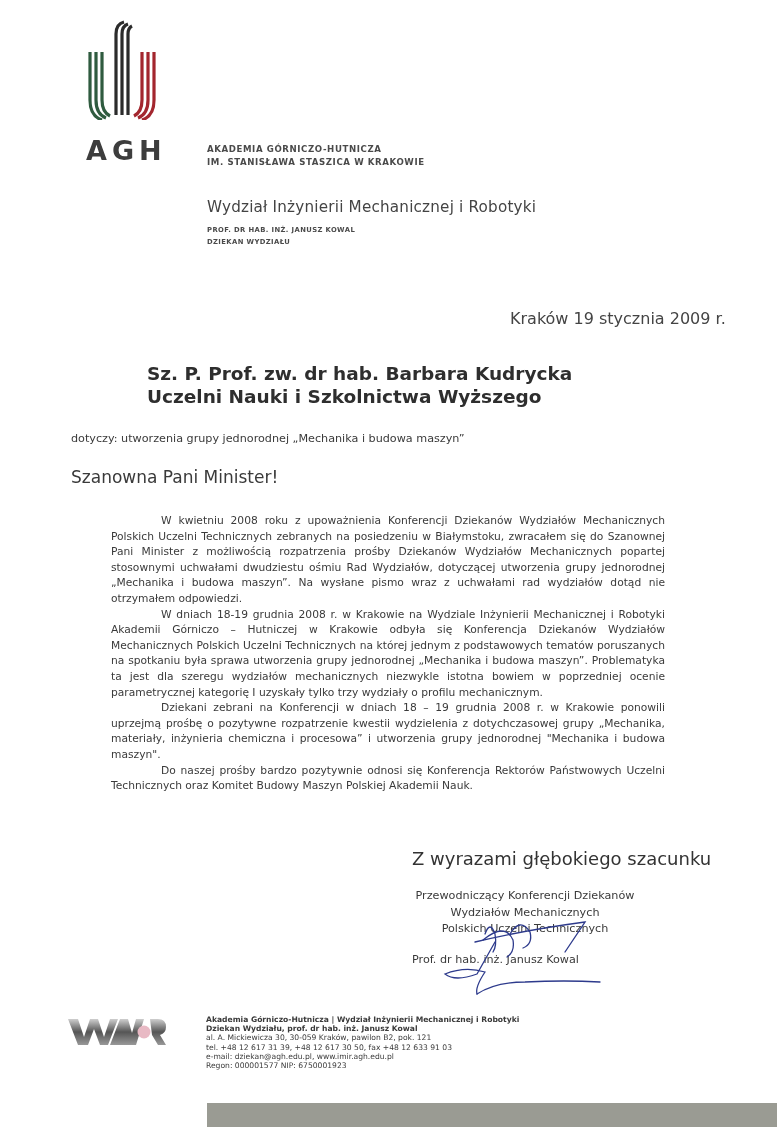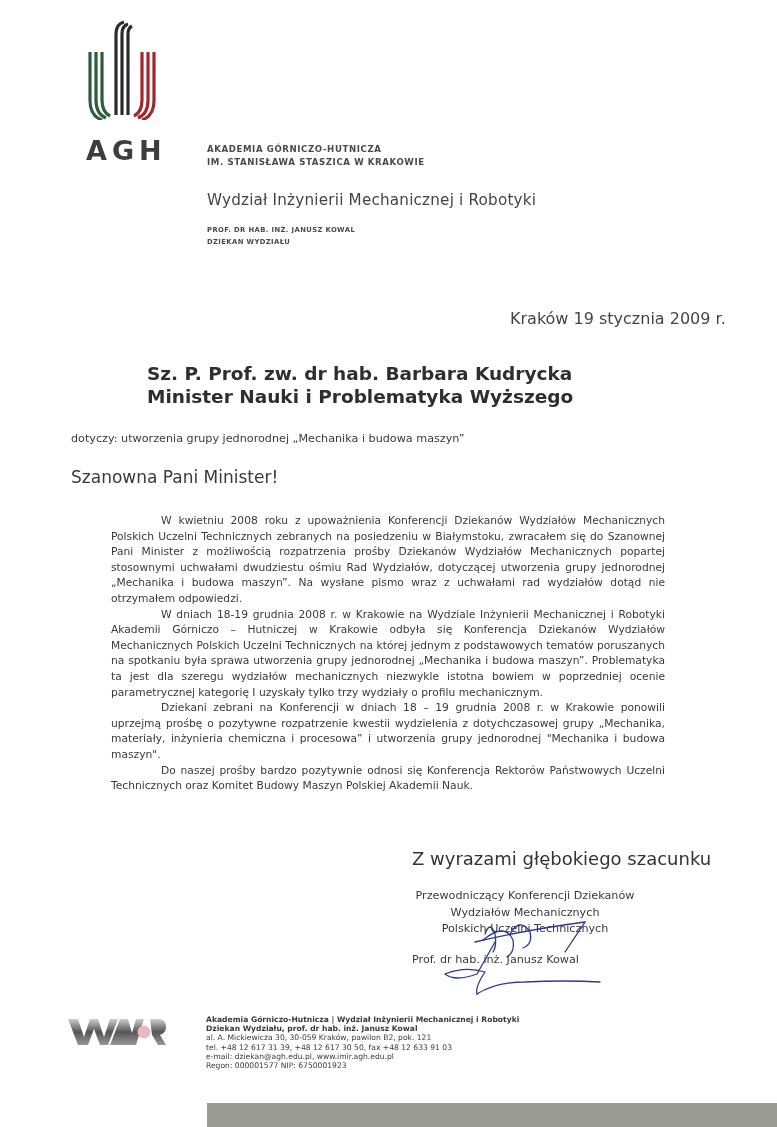--- a/index.html
+++ b/index.html
@@ -5,21 +5,21 @@
   html, body { margin: 0; padding: 0; background: #ffffff; }
   body { width: 777px; height: 1127px; position: relative; overflow: hidden; font-family: "DejaVu Sans", sans-serif; color: #333; }
   .abs { position: absolute; }
 
   
   #agh-logo { left: 86px; top: 20px; width: 80px; height: 100px; }
   #agh-text { left: 86px; top: 135px; font-size: 27px; font-weight: bold; letter-spacing: 5px; color: #3d3d3d; font-family: "DejaVu Sans", sans-serif; }
 
   #uni-name { left: 207px; top: 143px; font-size: 8.6px; font-weight: bold; color: #4a4a4a; line-height: 13px; font-variant: small-caps; letter-spacing: 0.6px; text-transform: uppercase; }
   #uni-name div { font-size: 8.6px; }
-  #faculty { left: 207px; top: 191px; font-size: 15.2px; color: #444; letter-spacing: 0.2px; }
+  #faculty { left: 207px; top: 198px; font-size: 15.2px; color: #444; letter-spacing: 0.2px; }
   #dean { left: 207px; top: 224px; font-size: 6.8px; font-weight: bold; color: #4a4a4a; line-height: 12px; letter-spacing: 0.4px; text-transform: uppercase; }
 
   #date { left: 510px; top: 309px; font-size: 16px; color: #444; }
 
   #addressee { left: 147px; top: 362px; font-size: 18.5px; font-weight: bold; color: #2e2e2e; line-height: 23px; }
 
   #subject { left: 71px; top: 432px; font-size: 11.2px; color: #3a3a3a; }
   #salutation { left: 71px; top: 467px; font-size: 17px; color: #3a3a3a; }
 
   #body { left: 71px; top: 513px; width: 554px; font-size: 10.7px; line-height: 15.6px; color: #3a3a3a; text-align: justify; margin-left: 40px; }
@@ -67,21 +67,21 @@
 
 <div id="dean" class="abs">
   <div>prof. dr hab. inż. Janusz Kowal</div>
   <div>Dziekan Wydziału</div>
 </div>
 
 <div id="date" class="abs">Kraków 19  stycznia 2009 r.</div>
 
 <div id="addressee" class="abs">
   <div>Sz. P. Prof. zw. dr hab. Barbara Kudrycka</div>
-  <div>Minister Nauki i Problematyka Wyższego</div>
+  <div>Uczelni Nauki i Szkolnictwa Wyższego</div>
 </div>
 
 <div id="subject" class="abs">dotyczy: utworzenia grupy jednorodnej „Mechanika i budowa maszyn”</div>
 <div id="salutation" class="abs">Szanowna Pani Minister!</div>
 
 <div id="body" class="abs">
   <p>W kwietniu 2008 roku z upoważnienia Konferencji Dziekanów Wydziałów Mechanicznych Polskich Uczelni Technicznych zebranych na posiedzeniu w Białymstoku, zwracałem się do Szanownej Pani Minister z możliwością rozpatrzenia prośby Dziekanów Wydziałów Mechanicznych popartej stosownymi uchwałami  dwudziestu ośmiu Rad Wydziałów, dotyczącej utworzenia grupy jednorodnej „Mechanika i budowa maszyn”. Na wysłane pismo wraz z uchwałami rad wydziałów dotąd nie otrzymałem odpowiedzi.</p>
   <p>W dniach 18-19 grudnia 2008 r. w Krakowie na Wydziale Inżynierii Mechanicznej i Robotyki Akademii Górniczo – Hutniczej w Krakowie odbyła się Konferencja Dziekanów Wydziałów Mechanicznych Polskich Uczelni Technicznych na której jednym z podstawowych tematów poruszanych na spotkaniu była sprawa utworzenia grupy jednorodnej „Mechanika i budowa maszyn”. Problematyka ta jest dla szeregu wydziałów mechanicznych niezwykle istotna bowiem w poprzedniej ocenie parametrycznej kategorię I uzyskały tylko trzy wydziały o profilu mechanicznym.</p>
   <p>Dziekani zebrani na Konferencji w dniach 18 – 19 grudnia 2008 r. w Krakowie ponowili uprzejmą prośbę o pozytywne rozpatrzenie kwestii wydzielenia z dotychczasowej grupy „Mechanika, materiały, inżynieria chemiczna i procesowa” i utworzenia grupy jednorodnej "Mechanika i budowa maszyn".</p>
   <p>Do naszej prośby bardzo pozytywnie odnosi się Konferencja Rektorów Państwowych Uczelni Technicznych oraz Komitet Budowy Maszyn Polskiej Akademii Nauk.</p>

